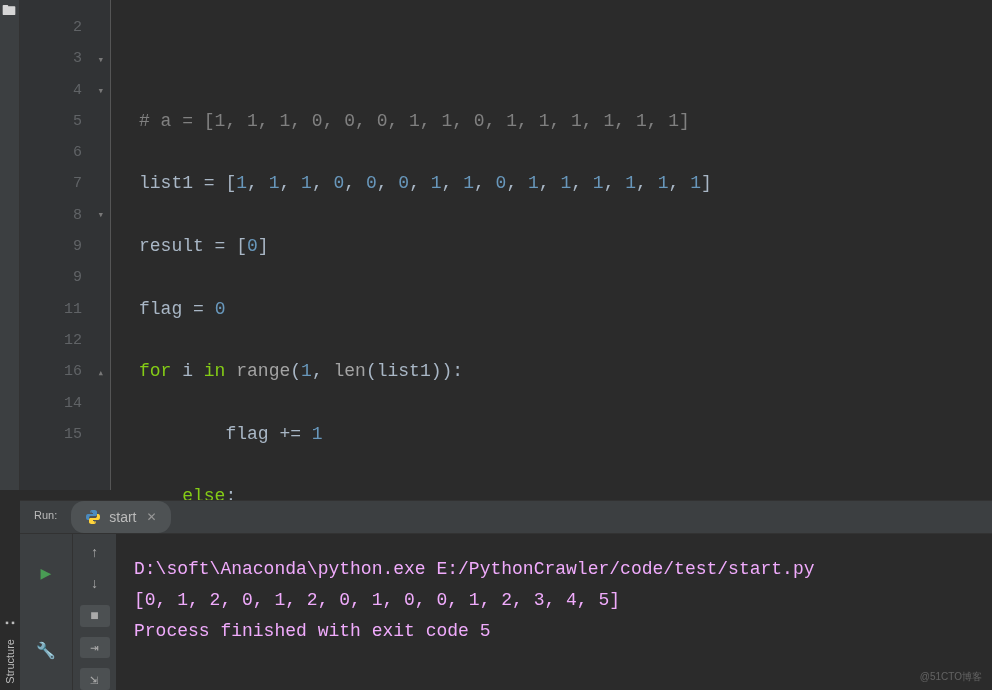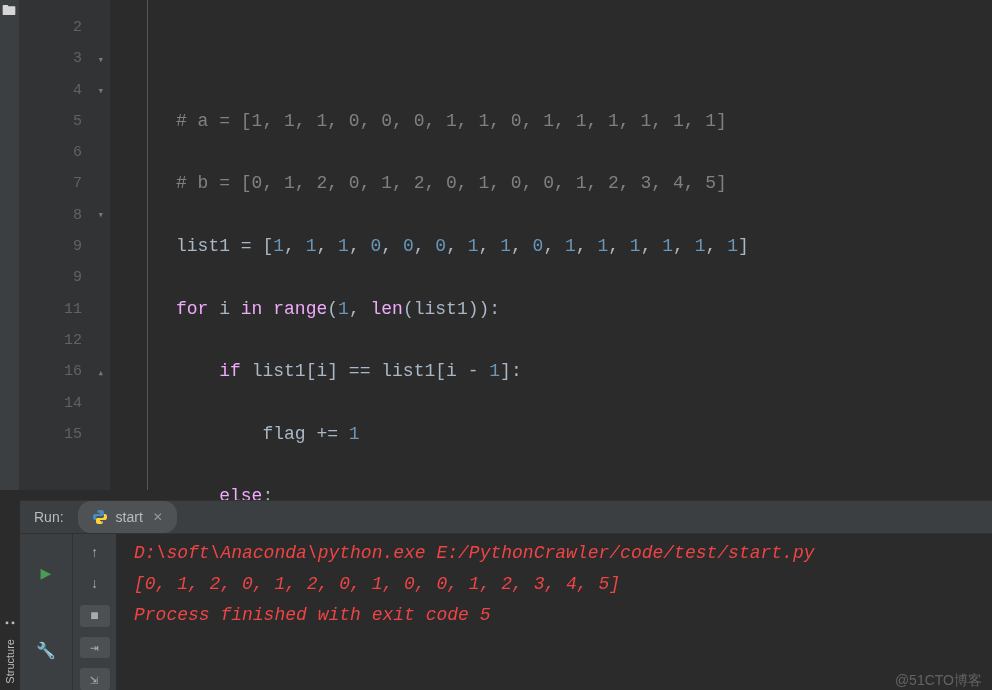--- a/index.html
+++ b/index.html
@@ -36,36 +36,35 @@
   padding-right:28px; position:relative;
 }
 .gutter .fold {
   position:absolute; right:6px; color:#787878; font-size:11px;
 }
 .code {
   flex:1; padding-top:12px; padding-left:28px;
   line-height:31.3px; white-space:pre; color:#a9b7c6;
   border-left:1px solid #555;
   position:relative;
-  margin-left:37px;
 }
 .c-comment{color:#808080}
-.c-kw{color:#f0abfc}
+.c-kw{color:#84cc16}
 .c-num{color:#6897bb}
-.c-func{color:#f0abfc}
+.c-func{color:#a3a3a3}
 .run-panel {
   position:absolute; left:20px; right:0; bottom:0; top:500px;
   background:#2b2b2b;
 }
 .run-head {
   height:34px; background:#3c3f41; display:flex; align-items:stretch;
   border-top:1px solid #323232; border-bottom:1px solid #323232;
   font-family:Arial,sans-serif; font-size:14px;
 }
-.run-label { color:#bbbbbb; padding:8px 14px; font-size:14px; }
+.run-label { color:#bbbbbb; padding:8px 14px; font-size:11px; }
 .run-tab {
   display:flex; align-items:center; gap:8px; padding:0 14px;
   background:#4e5254; color:#bbbbbb;border-radius:13px;
 }
 .py-icon { color:#f0e68c; font-size:12px; display:flex; align-items:center; }
 .close-x { color:#999; font-size:12px; margin-left:2px; }
 .run-body { display:flex; height:calc(100% - 34px); }
 .run-sidebar {
   width:52px; background:#3c3f41; display:flex; flex-direction:column;
   justify-content:flex-start; gap:0;
@@ -78,27 +77,26 @@
 .run-sub {
   width:44px; background:#3c3f41; border-left:1px solid #323232;
   display:flex; flex-direction:column; align-items:center; padding-top:8px; gap:10px;
 }
 .sub-btn {
   width:30px; height:28px; display:flex; align-items:center; justify-content:center;
   color:#aaa; font-size:14px; border-radius:3px;
 }
 .sub-btn.dark { background:#4c5052; }
 .console {
-  flex:1; padding:4px 18px; line-height:31px; color:#ef4444;
+  flex:1; padding:20px 18px; line-height:31px; color:#f0abfc;
   white-space:pre;
-  font-style:italic;
 }
 .watermark {
-  position:absolute; right:10px; bottom:0;
-  color:rgba(200,200,200,0.35); font-family:Arial,sans-serif; font-size:14px;
+  position:absolute; right:10px; bottom:6px;
+  color:rgba(200,200,200,0.35); font-family:Arial,sans-serif; font-size:10px;
 }
 </style>
 </head>
 <body>
 
 <div class="left-bar">
   <div class="folder-icon">🖿</div>
 </div>
 
 <div class="tool-strip">
@@ -123,24 +121,24 @@
     <div>11</div>
     <div>12</div>
     <div>16</div>
     <div class="fold" style="top:358px">▴</div>
     <div>14</div>
     <div>15</div>
   </div>
   <div class="code">
 <div> </div>
 <div><span class="c-comment"># a = [1, 1, 1, 0, 0, 0, 1, 1, 0, 1, 1, 1, 1, 1, 1]</span></div>
-<div><span class="c-comment"># b = [0, 1, 2, 0, 1, 2, 0, 1, 0, 0, 1, 2, 3, 4, 5]</span></div>
 <div><span>list1 = [</span><span class="c-num">1</span>, <span class="c-num">1</span>, <span class="c-num">1</span>, <span class="c-num">0</span>, <span class="c-num">0</span>, <span class="c-num">0</span>, <span class="c-num">1</span>, <span class="c-num">1</span>, <span class="c-num">0</span>, <span class="c-num">1</span>, <span class="c-num">1</span>, <span class="c-num">1</span>, <span class="c-num">1</span>, <span class="c-num">1</span>, <span class="c-num">1</span><span>]</span></div>
+<div><span>result = [</span><span class="c-num">0</span><span>]</span></div>
+<div><span>flag = </span><span class="c-num">0</span></div>
 <div><span class="c-kw">for</span><span> i </span><span class="c-kw">in</span><span> </span><span class="c-func">range</span><span>(</span><span class="c-num">1</span><span>, </span><span class="c-func">len</span><span>(list1)):</span></div>
-<div>    <span class="c-kw">if</span><span> list1[i] == list1[i - </span><span class="c-num">1</span><span>]:</span></div>
 <div>        <span>flag += </span><span class="c-num">1</span></div>
 <div>    <span class="c-kw">else</span><span>:</span></div>
 <div>        <span>flag = </span><span class="c-num">0</span></div>
 
 
 
   </div>
 </div>
 
 <div class="run-panel">

